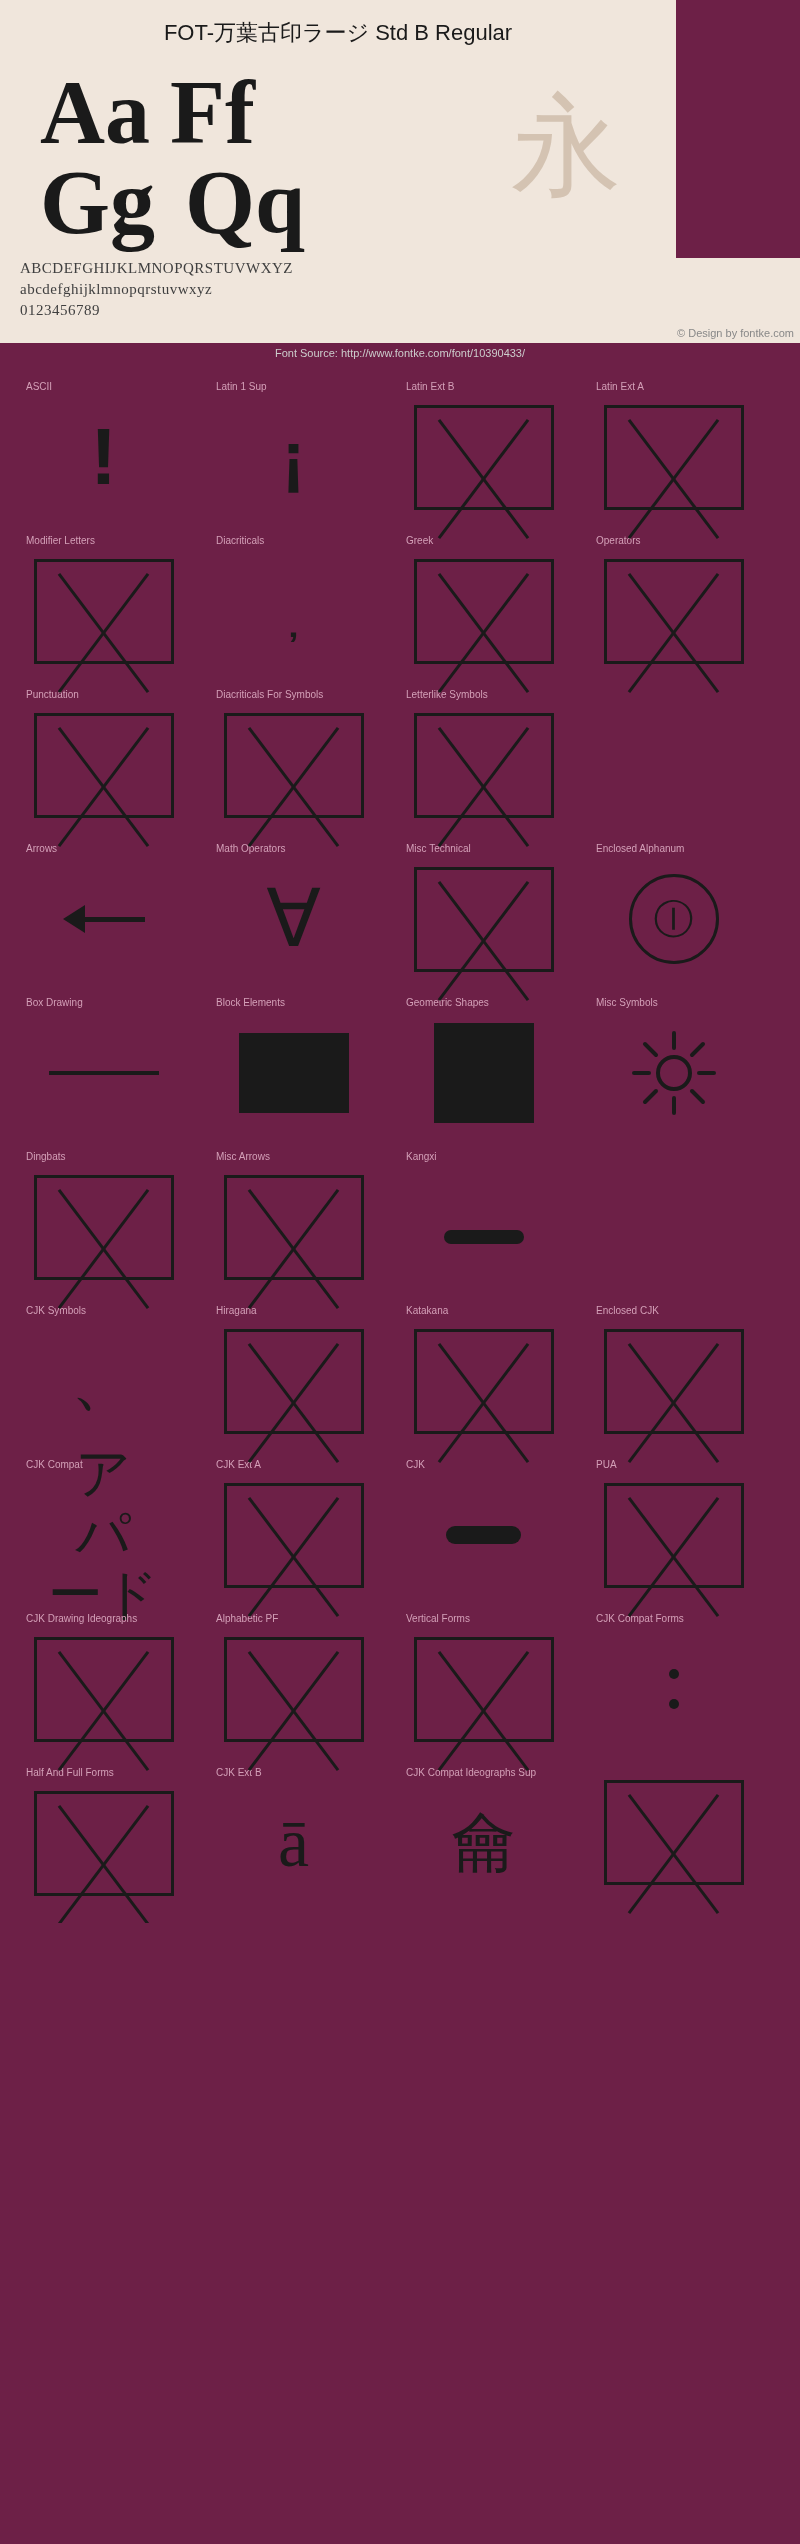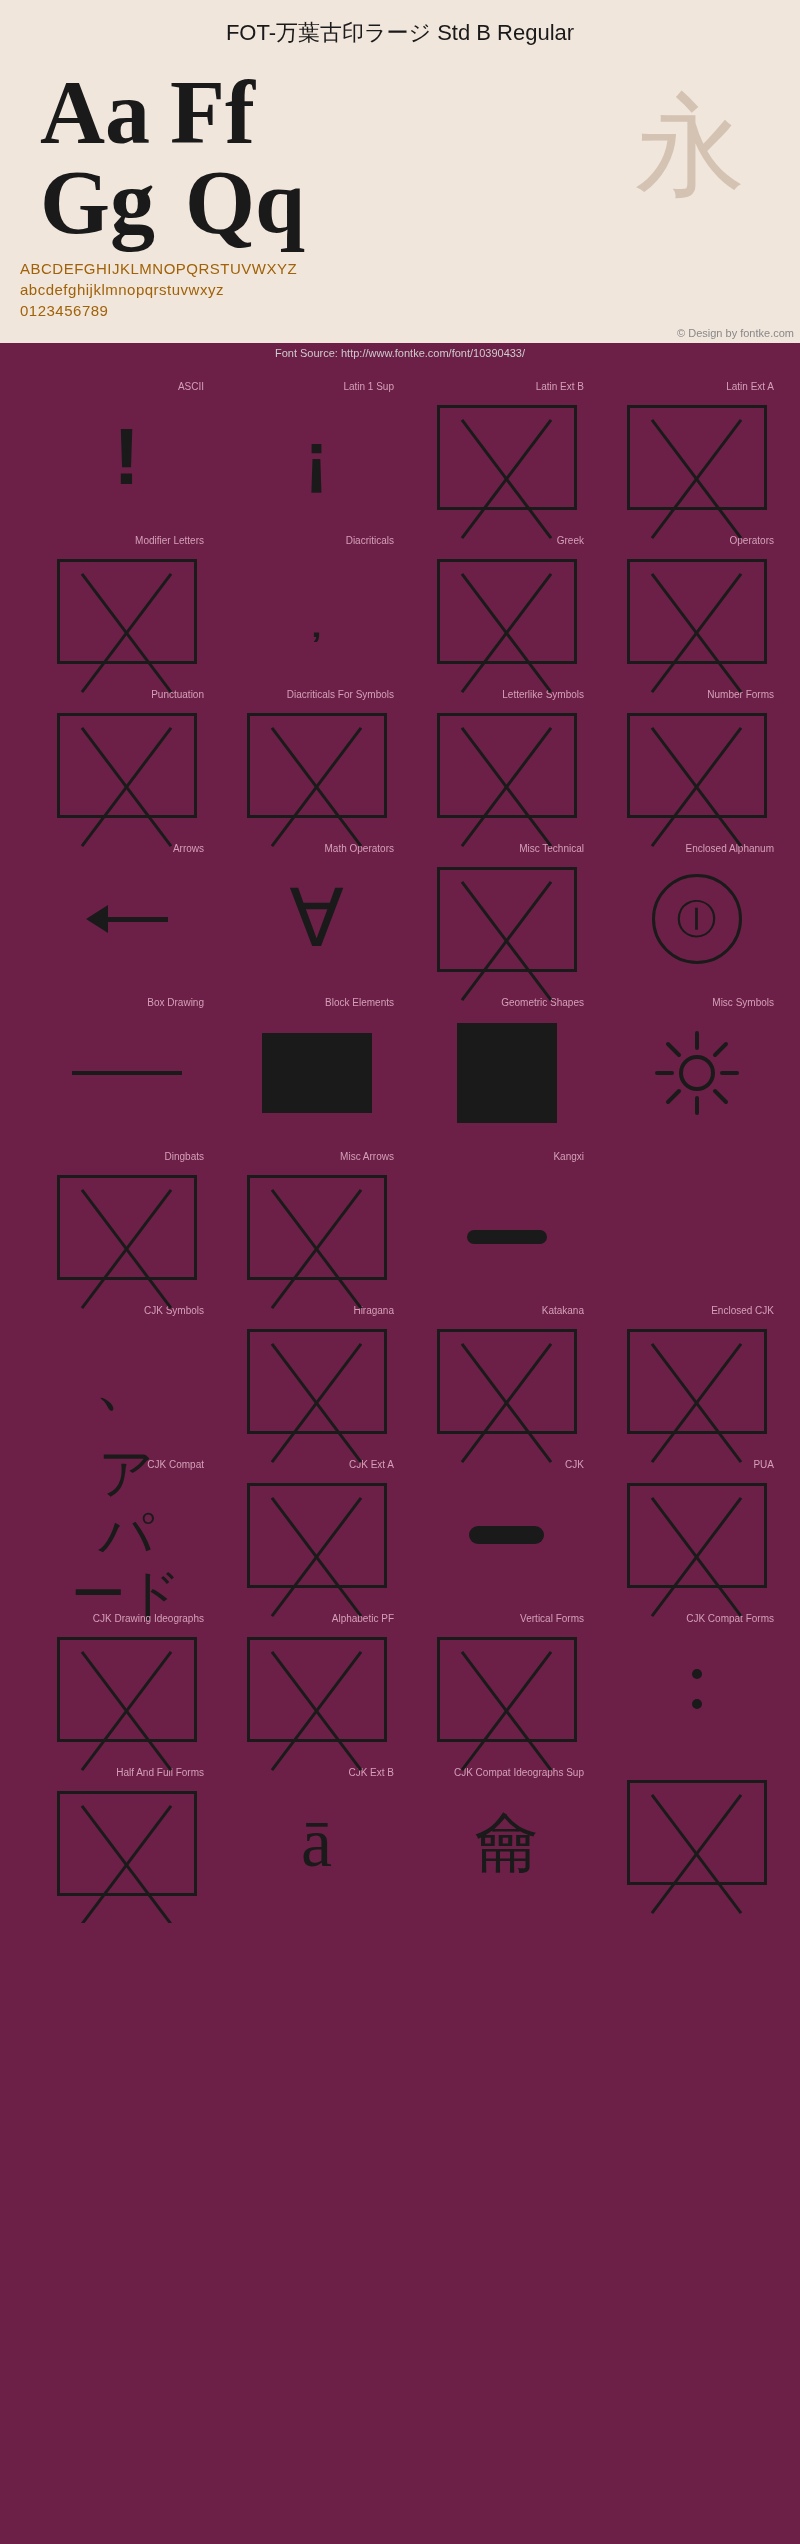--- a/index.html
+++ b/index.html
@@ -5,21 +5,21 @@
     * { margin: 0; padding: 0; box-sizing: border-box; }
     body {
       width: 800px;
       background: #6d2047;
       font-family: Arial, sans-serif;
     }
 
     
     .header-section {
       background: #f0e6dc;
-      width: 800px;
+      width: 676px;
       padding: 10px 20px 0 20px;
     }
     .font-title {
       font-size: 22px;
       color: #1a1a1a;
       text-align: center;
       padding: 8px 0 10px 0;
       font-family: Arial, sans-serif;
     }
     .preview-area {
@@ -52,24 +52,24 @@
       font-size: 110px;
       color: rgba(200, 180, 160, 0.7);
       font-family: serif;
     }
     .alphabet-section {
       background: #f0e6dc;
       padding: 0 20px 4px 20px;
     }
     .alphabet-line {
       font-size: 15px;
-      color: #a16207;
+      color: #404040;
       letter-spacing: 0.5px;
       line-height: 1.4;
-      font-family: Liberation Sans, sans-serif;
+      font-family: Liberation Serif, serif;
     }
     .credit-line {
       font-size: 11px;
       color: #888;
       text-align: right;
       padding: 2px 6px 4px 0;
       background: #f0e6dc;
     }
 
     
@@ -88,21 +88,21 @@
     }
     .grid-row {
       display: grid;
       grid-template-columns: repeat(4, 1fr);
       gap: 0;
       margin-bottom: 0;
     }
     .grid-cell {
       display: flex;
       flex-direction: column;
-      align-items: flex-end;
+      align-items: flex-start;
       padding: 8px 6px 10px 6px;
     }
     .cell-label {
       font-size: 10px;
       color: #d4a0b8;
       margin-bottom: 5px;
       text-align: center;
       white-space: nowrap;
     }
     .cell-content {
@@ -333,26 +333,20 @@
       </div>
     </div>
     <div class="grid-cell">
       <div class="cell-label">Diacriticals For Symbols</div>
       <div class="cell-content">
         <div class="placeholder-box"></div>
       </div>
     </div>
     <div class="grid-cell">
       <div class="cell-label">Letterlike Symbols</div>
-      <div class="cell-content">
-        <div class="placeholder-box"></div>
-      </div>
-    </div>
-    <div class="grid-cell">
-      <div class="cell-label">Number Forms</div>
       <div class="cell-content">
         <div class="placeholder-box"></div>
       </div>
     </div>
   </div>
 
   <div class="grid-row">
     <div class="grid-cell">
       <div class="cell-label">Arrows</div>
       <div class="cell-content">

